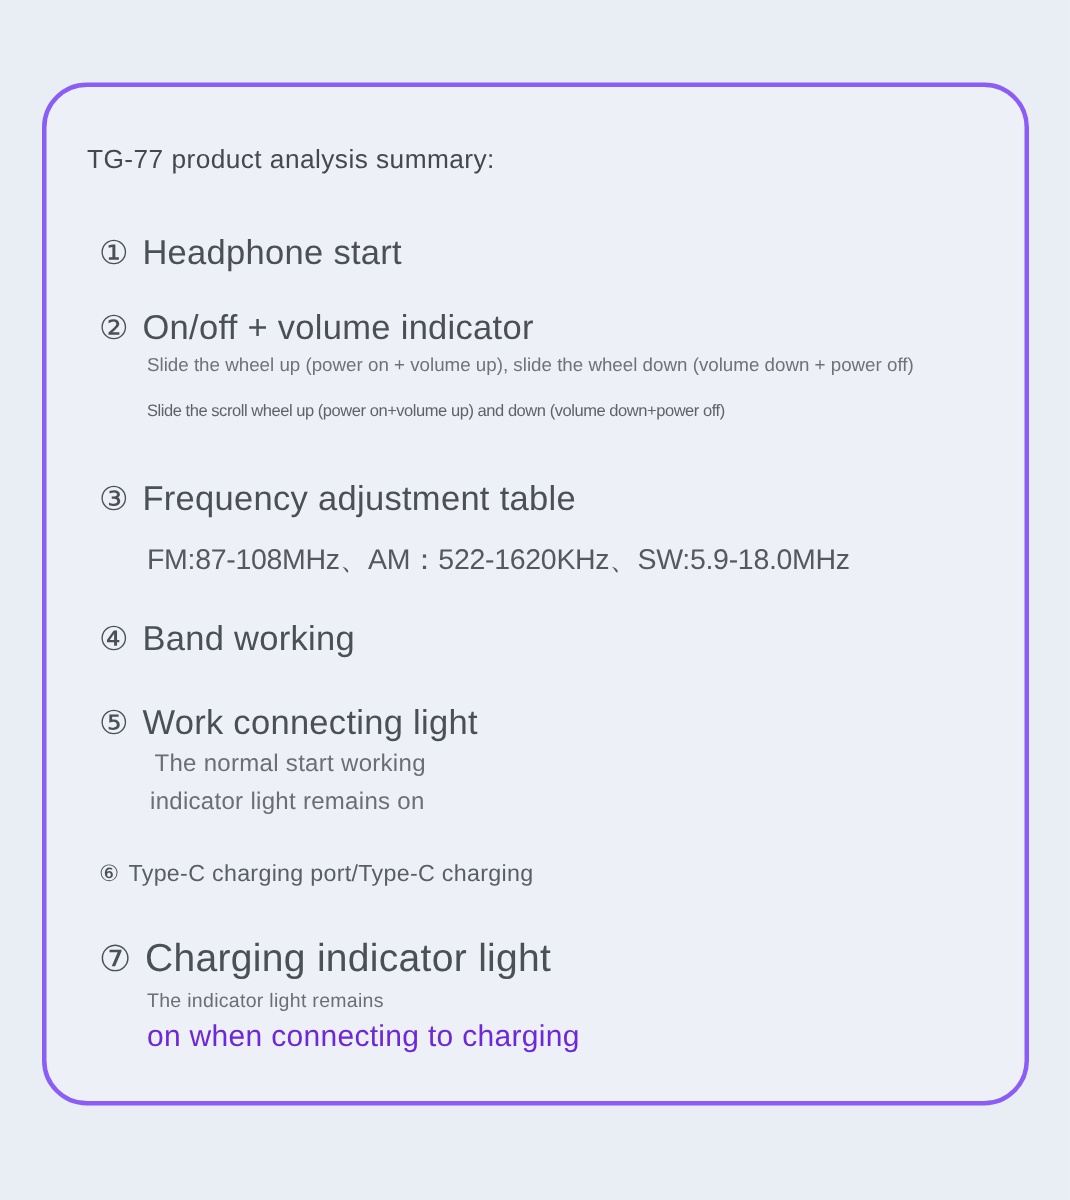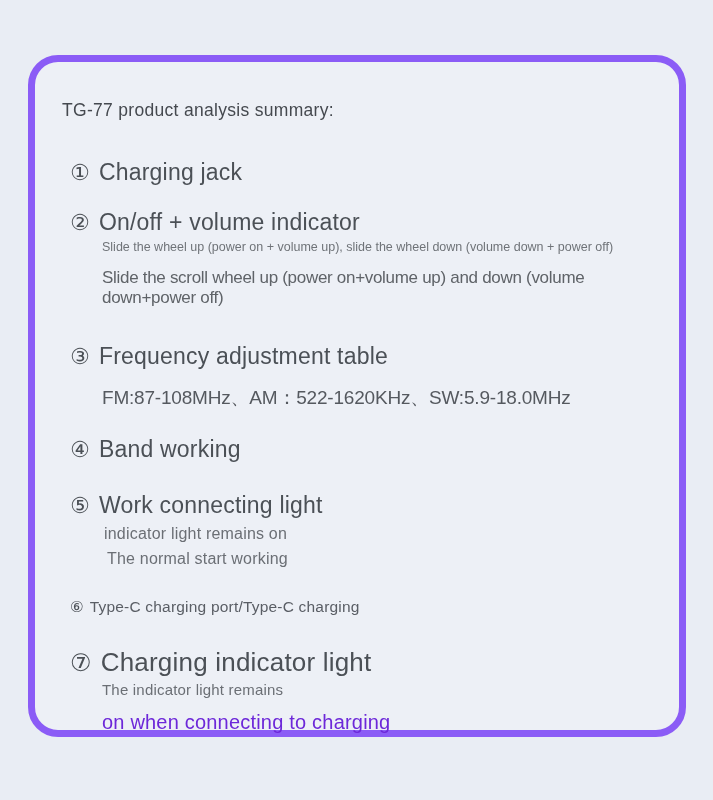--- a/index.html
+++ b/index.html
@@ -14,21 +14,21 @@
     font-family: "Liberation Sans", "DejaVu Sans", sans-serif;
     overflow: hidden;
   }
   .card {
     position: absolute;
     left: 28px;
     top: 55px;
     width: 658px;
     height: 682px;
     background: #edf0f6;
-    border: 7px solid #8b5cf6;
+    border: 3px solid #8b5cf6;
     border-radius: 30px;
     box-sizing: border-box;
     padding-top: 36px;
   }
   .title {
     margin: 0 0 0 27px;
     font-size: 17.5px;
     line-height: 25px;
     color: #45494f;
     letter-spacing: 0.3px;
@@ -79,43 +79,43 @@
   .m-sub7    { margin-top: 7px; }
 
   .sub-tiny {
     margin: 0 0 12px 67px;
     font-size: 12.5px;
     line-height: 18px;
     color: #6f7378;
   }
   .sub-cond {
     margin: 3px 0 0 67px;
-    font-size: 17px;
+    font-size: 11px;
     line-height: 20px;
     color: #5f6368;
     letter-spacing: -0.3px;
   }
   .freq {
     margin: 13px 0 0 67px;
     font-size: 19px;
     line-height: 25px;
     color: #55595f;
     letter-spacing: -0.2px;
   }
   .sub-med {
     margin: 0 0 0 72px;
     font-size: 16px;
     line-height: 25px;
     color: #6b6f75;
     letter-spacing: 0.2px;
   }
   .sub-med.second { margin-left: 69px; }
   .sub-15 {
-    margin: 0 0 8px 67px;
-    font-size: 15px;
+    margin: 0 0 0 67px;
+    font-size: 13px;
     line-height: 22px;
     color: #6b6f75;
     letter-spacing: 0.2px;
   }
   .sub-20 {
     margin: 0 0 0 67px;
     font-size: 20px;
     line-height: 26px;
     color: #6d28d9;
     letter-spacing: 0.2px;
@@ -123,21 +123,21 @@
 </style>
 </head>
 <body>
 
 <div class="card">
 
   <p class="title">TG-77 product analysis summary:</p>
 
   <div class="row h-large m-item1">
     <span class="num">①</span>
-    <span>Charging jack</span>
+    <span>Headphone start</span>
   </div>
 
   <div class="row h-large m-item2">
     <span class="num">②</span>
     <span>On/off + volume indicator</span>
   </div>
   <p class="sub-tiny m-subtiny">Slide the wheel up (power on + volume up), slide the wheel down (volume down + power off)</p>
   <p class="sub-cond">Slide the scroll wheel up (power on+volume up) and down (volume down+power off)</p>
 
   <div class="row h-large m-item3">
@@ -148,22 +148,22 @@
 
   <div class="row h-large m-item4">
     <span class="num">④</span>
     <span>Band working</span>
   </div>
 
   <div class="row h-large m-item5">
     <span class="num">⑤</span>
     <span>Work connecting light</span>
   </div>
+  <p class="sub-med m-sub5">The normal start working</p>
   <p class="sub-med second">indicator light remains on</p>
-  <p class="sub-med m-sub5">The normal start working</p>
 
   <div class="row h-small m-item6">
     <span class="num">⑥</span>
     <span>Type-C charging port/Type-C charging</span>
   </div>
 
   <div class="row h-xlarge m-item7">
     <span class="num">⑦</span>
     <span>Charging indicator light</span>
   </div>

